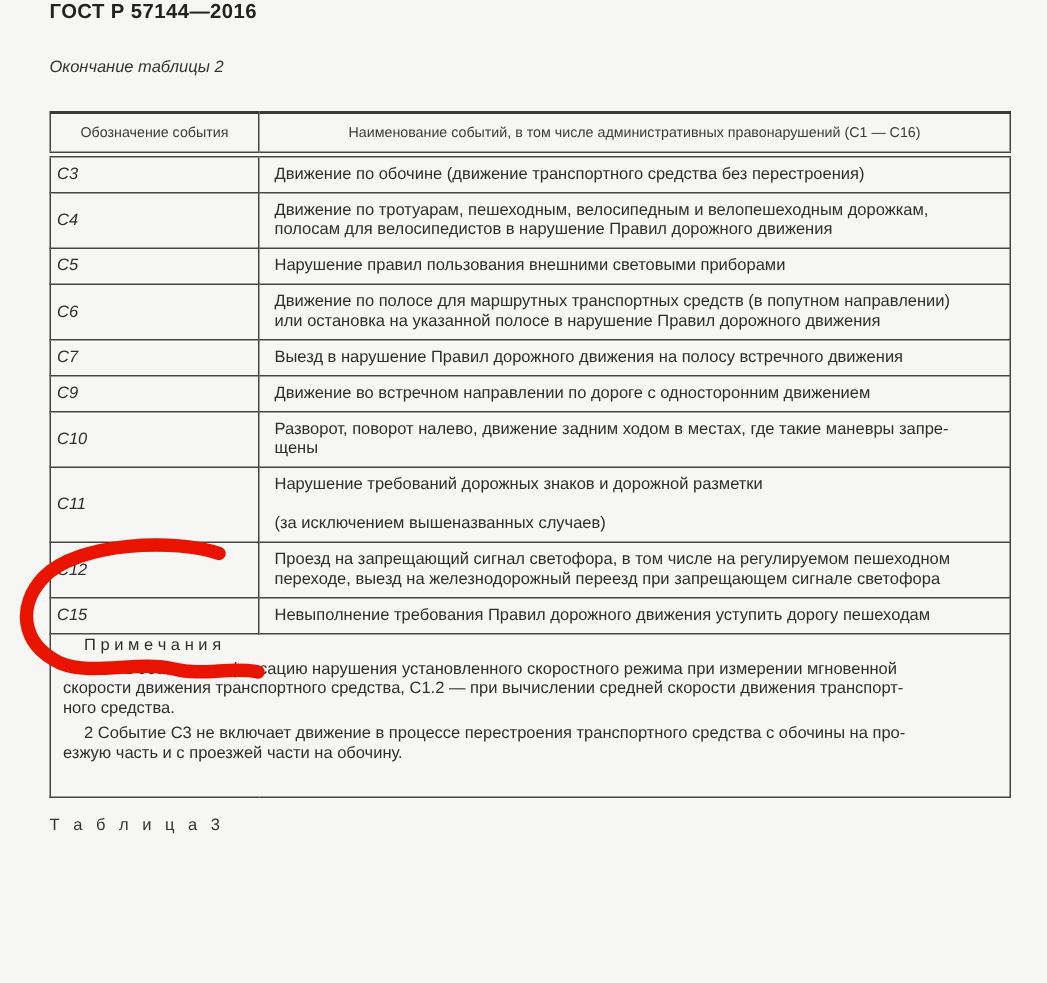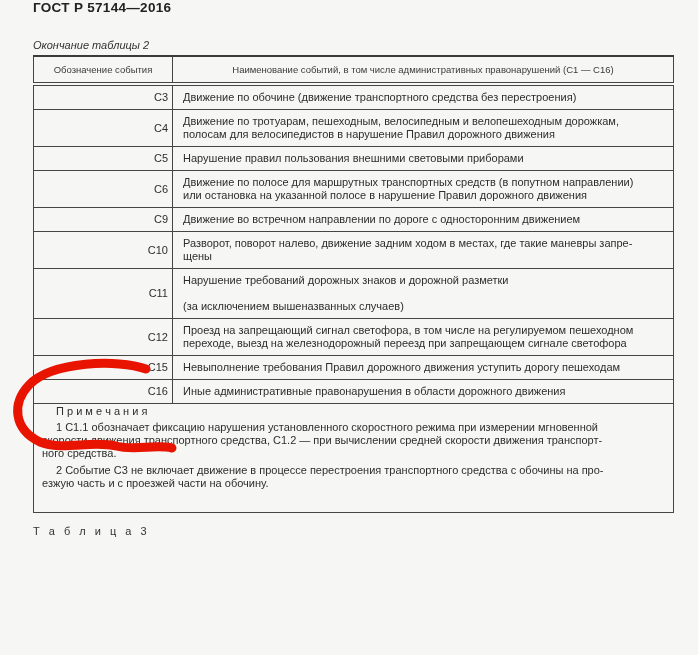--- a/index.html
+++ b/index.html
@@ -22,21 +22,21 @@
     width: 640px;
   }
   .doc-title {
     font-size: 13.5px;
     font-weight: bold;
     letter-spacing: 0.3px;
     color: #222;
   }
   .table-caption {
     margin-top: 24px;
-    margin-bottom: 4px;
+    margin-bottom: 23px;
     font-size: 11px;
     font-style: italic;
     color: #333;
   }
   table.gost {
     width: 640px;
     border-collapse: collapse;
     table-layout: fixed;
   }
   table.gost col.c-code  { width: 139px; }
@@ -50,24 +50,25 @@
   table.gost thead th {
     border-top: 2px solid #3a3a3a;
     border-bottom: 4px double #454545;
     font-weight: normal;
     font-size: 9.5px;
     color: #3a3a3a;
     padding: 6px 4px;
     text-align: center;
   }
   td.code {
-    text-align: right;
+    text-align: left;
     padding: 5px 4px;
     font-size: 11px;
     color: #2d2d2d;
+    font-style: italic;
   }
   td.desc {
     padding: 5px 10px;
     white-space: pre-line;
     text-align: left;
     color: #2d2d2d;
     margin-top: 36px;
   }
   td.notes-cell {
     padding: 0 8px 6px 8px;
@@ -135,20 +136,24 @@
       <tr>
         <td class="code">С5</td>
         <td class="desc">Нарушение правил пользования внешними световыми приборами</td>
       </tr>
       <tr>
         <td class="code">С6</td>
         <td class="desc">Движение по полосе для маршрутных транспортных средств (в попутном направлении)
 или остановка на указанной полосе в нарушение Правил дорожного движения</td>
       </tr>
       <tr>
+        <td class="code">С7</td>
+        <td class="desc">Выезд в нарушение Правил дорожного движения на полосу встречного движения</td>
+      </tr>
+      <tr>
         <td class="code">С9</td>
         <td class="desc">Движение во встречном направлении по дороге с односторонним движением</td>
       </tr>
       <tr>
         <td class="code">С10</td>
         <td class="desc">Разворот, поворот налево, движение задним ходом в местах, где такие маневры запре-
 щены</td>
       </tr>
       <tr>
         <td class="code">С11</td>
@@ -157,24 +162,20 @@
 (за исключением вышеназванных случаев)</td>
       </tr>
       <tr>
         <td class="code">С12</td>
         <td class="desc">Проезд на запрещающий сигнал светофора, в том числе на регулируемом пешеходном
 переходе, выезд на железнодорожный переезд при запрещающем сигнале светофора</td>
       </tr>
       <tr>
         <td class="code">С15</td>
         <td class="desc">Невыполнение требования Правил дорожного движения уступить дорогу пешеходам</td>
-      </tr>
-      <tr>
-        <td class="code">С16</td>
-        <td class="desc">Иные административные правонарушения в области дорожного движения</td>
       </tr>
       <tr>
         <td class="notes-cell" colspan="2">
           <div class="notes-title">П р и м е ч а н и я</div>
           <p class="note-para">1 С1.1 обозначает фиксацию нарушения установленного скоростного режима при измерении мгновенной
 скорости движения транспортного средства, С1.2 — при вычислении средней скорости движения транспорт-
 ного средства.</p>
           <p class="note-para">2 Событие С3 не включает движение в процессе перестроения транспортного средства с обочины на про-
 езжую часть и с проезжей части на обочину.</p>
         </td>

